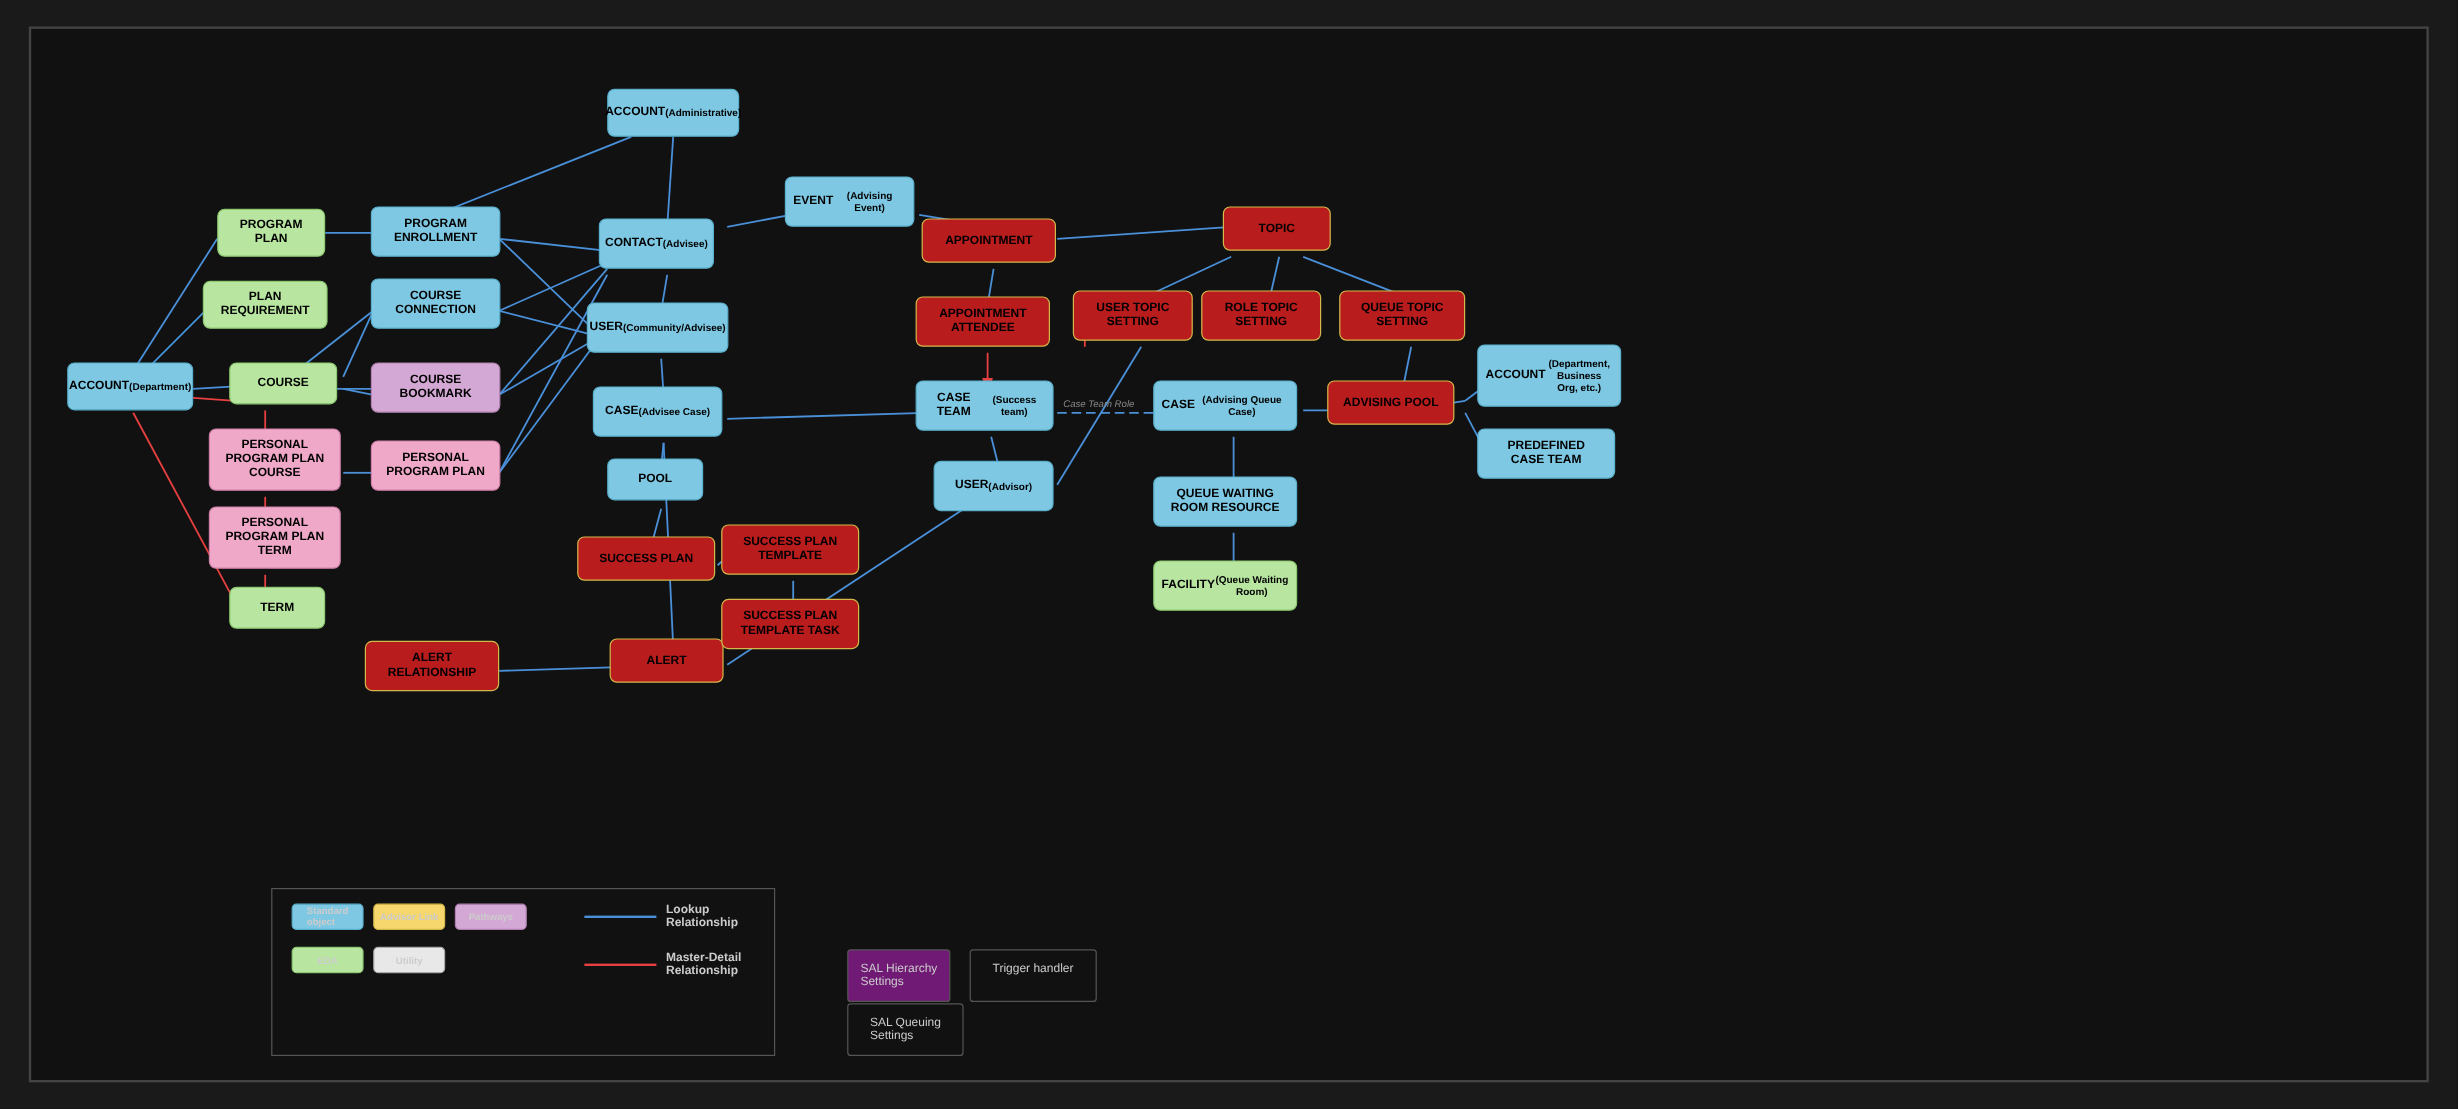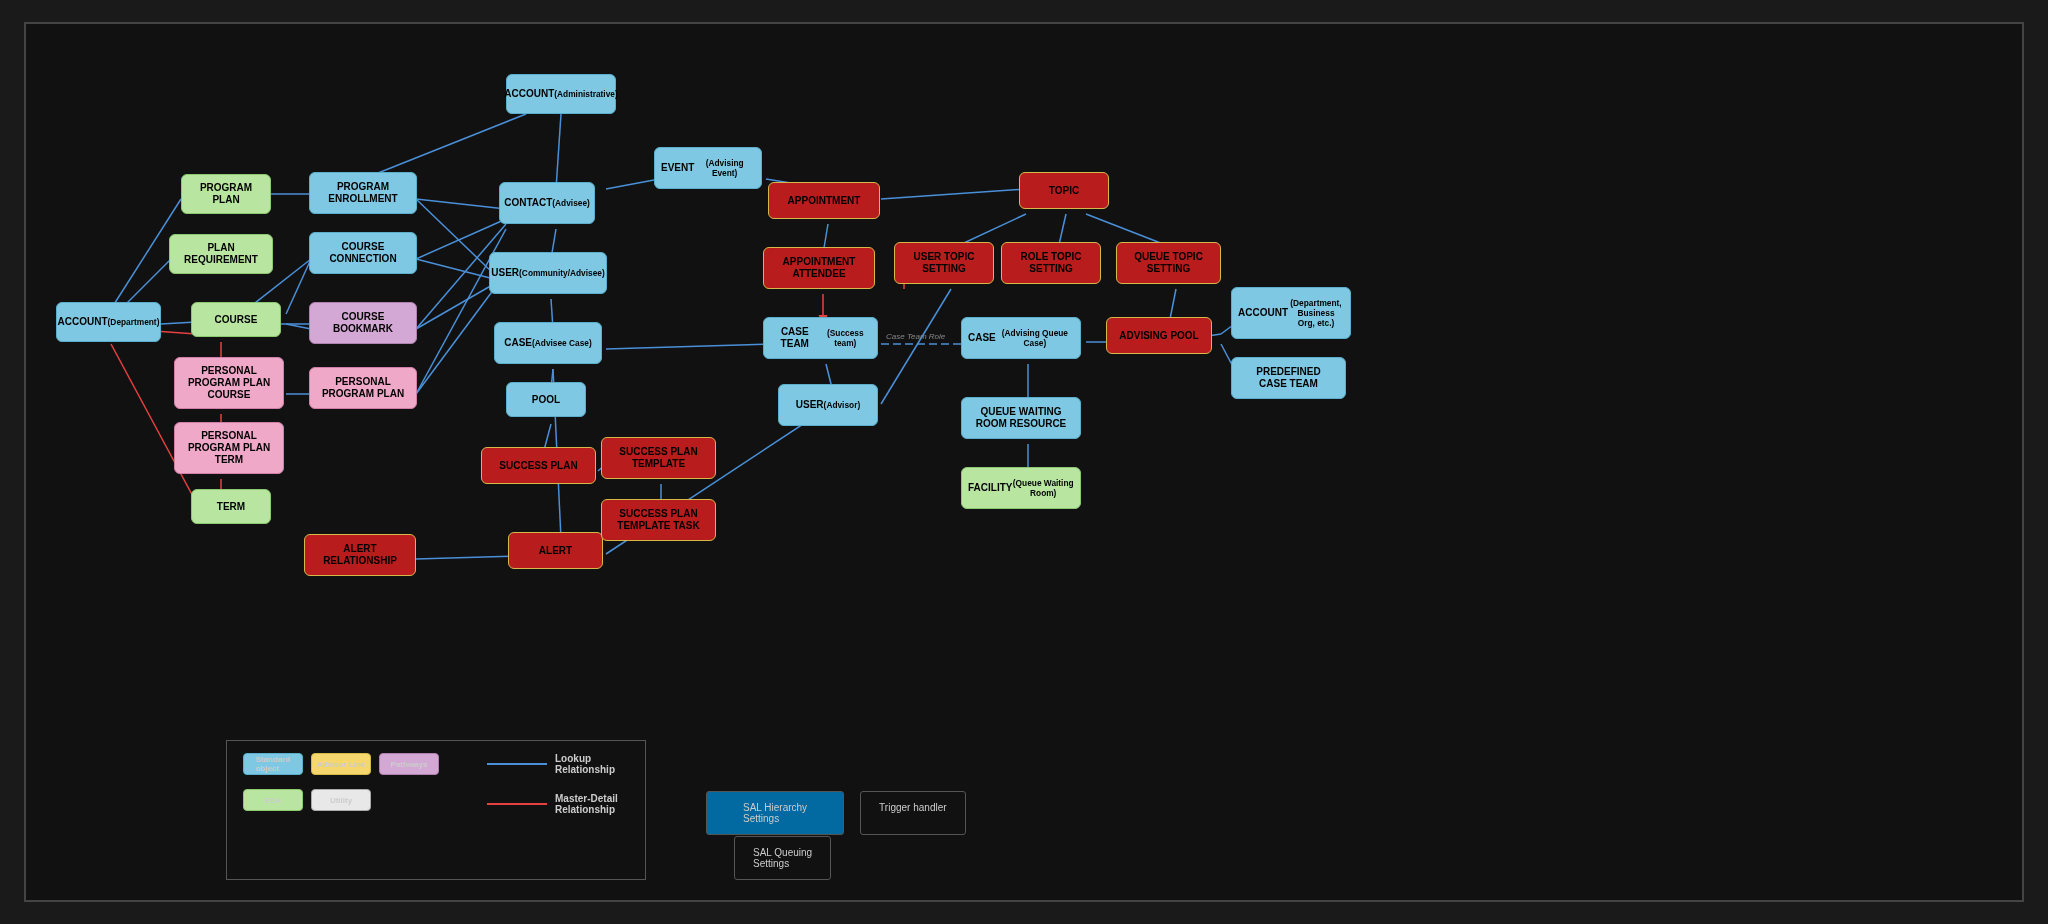--- a/index.html
+++ b/index.html
@@ -290,28 +290,28 @@
         </div>
         <div class="legend-line-row" style="margin-top:12px;">
           <div style="width:60px;height:2px;background:#e84040;"></div>
           <span style="font-size:10px;color:#ccc;font-weight:bold;">Master-Detail<br>Relationship</span>
         </div>
       </div>
     </div>
   </div>
 
   <div style="position:absolute;bottom:65px;left:680px;display:flex;gap:16px;">
-    <div style="background:#0369a1;border:1.5px solid #555;padding:10px 36px;font-size:10px;color:#ccc;border-radius:3px;">
+    <div style="background:#701a75;border:1.5px solid #555;padding:10px 10px;font-size:10px;color:#ccc;border-radius:3px;">
       SAL Hierarchy<br>Settings
     </div>
     <div style="background:#111;border:1.5px solid #555;padding:10px 18px;font-size:10px;color:#ccc;border-radius:3px;">
       Trigger handler
     </div>
   </div>
   <div style="position:absolute;bottom:20px;left:680px;">
-    <div style="background:#111;border:1.5px solid #555;padding:10px 18px;font-size:10px;color:#ccc;border-radius:3px;margin-left:28px;">
+    <div style="background:#111;border:1.5px solid #555;padding:10px 18px;font-size:10px;color:#ccc;border-radius:3px;">
       SAL Queuing<br>Settings
     </div>
   </div>
 
   <div style="position:absolute;top:308px;left:860px;font-size:8px;color:#888;font-style:italic;">Case Team Role</div>
 
 </div>
 
 </body></html>

